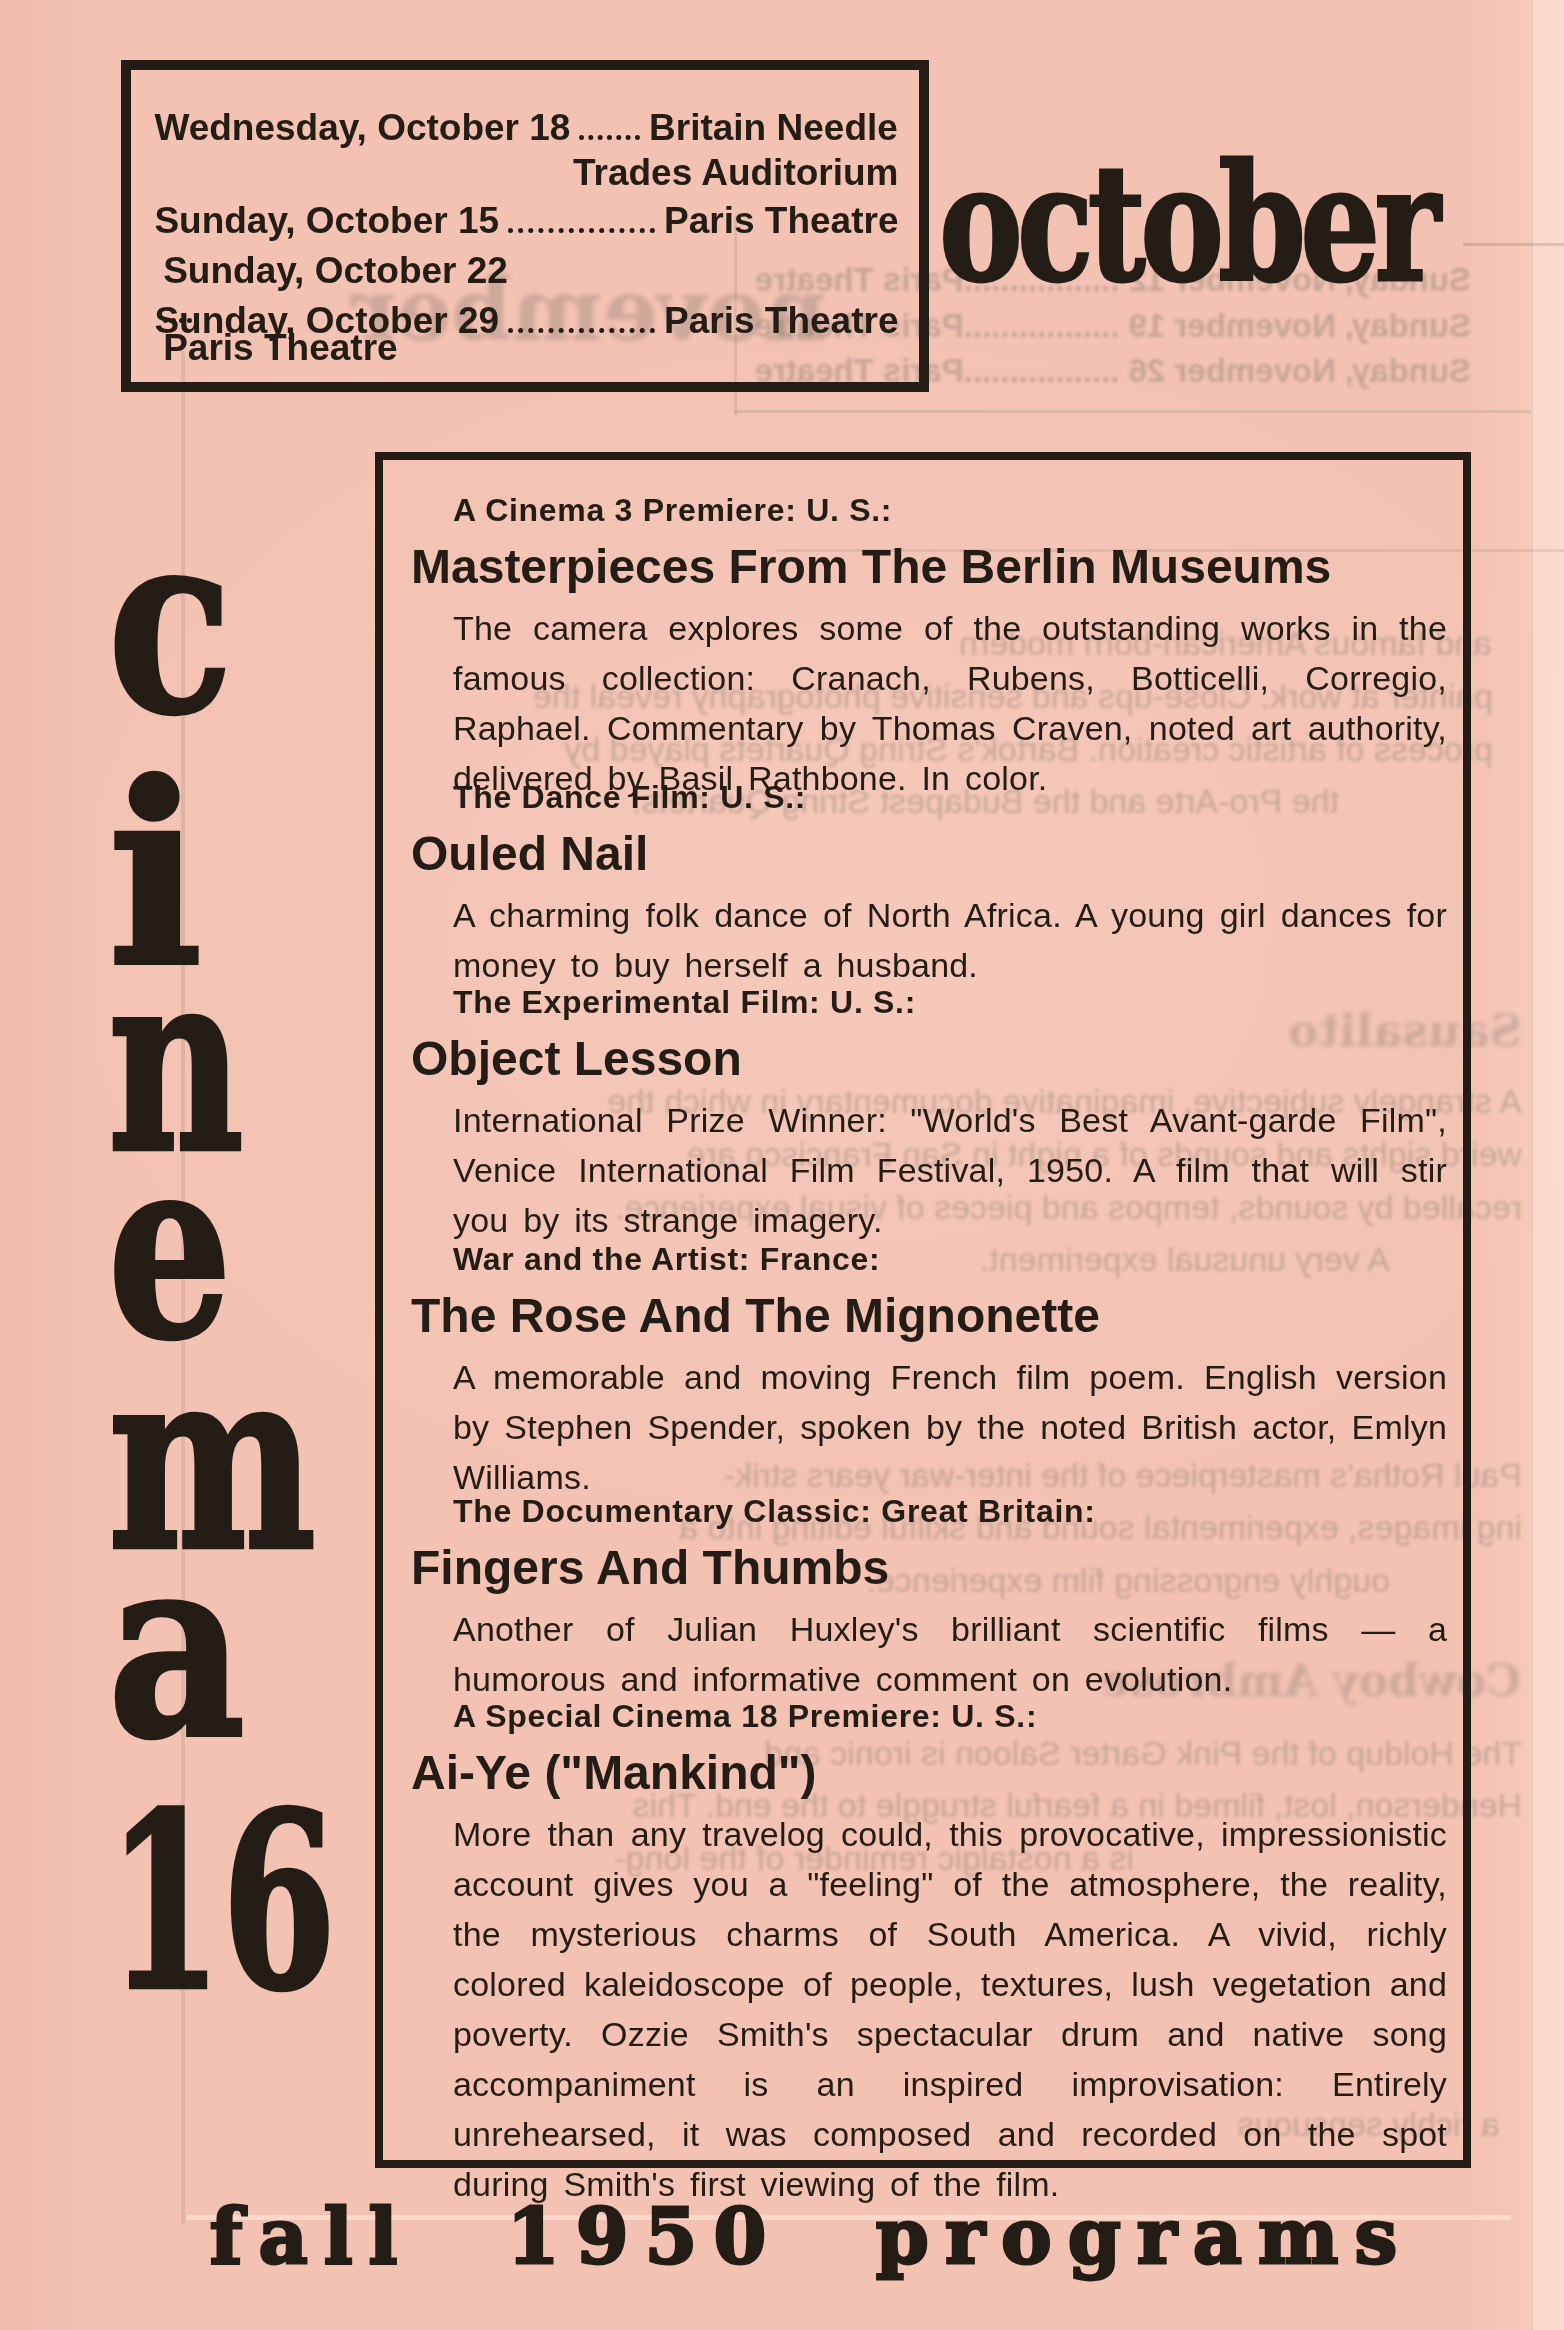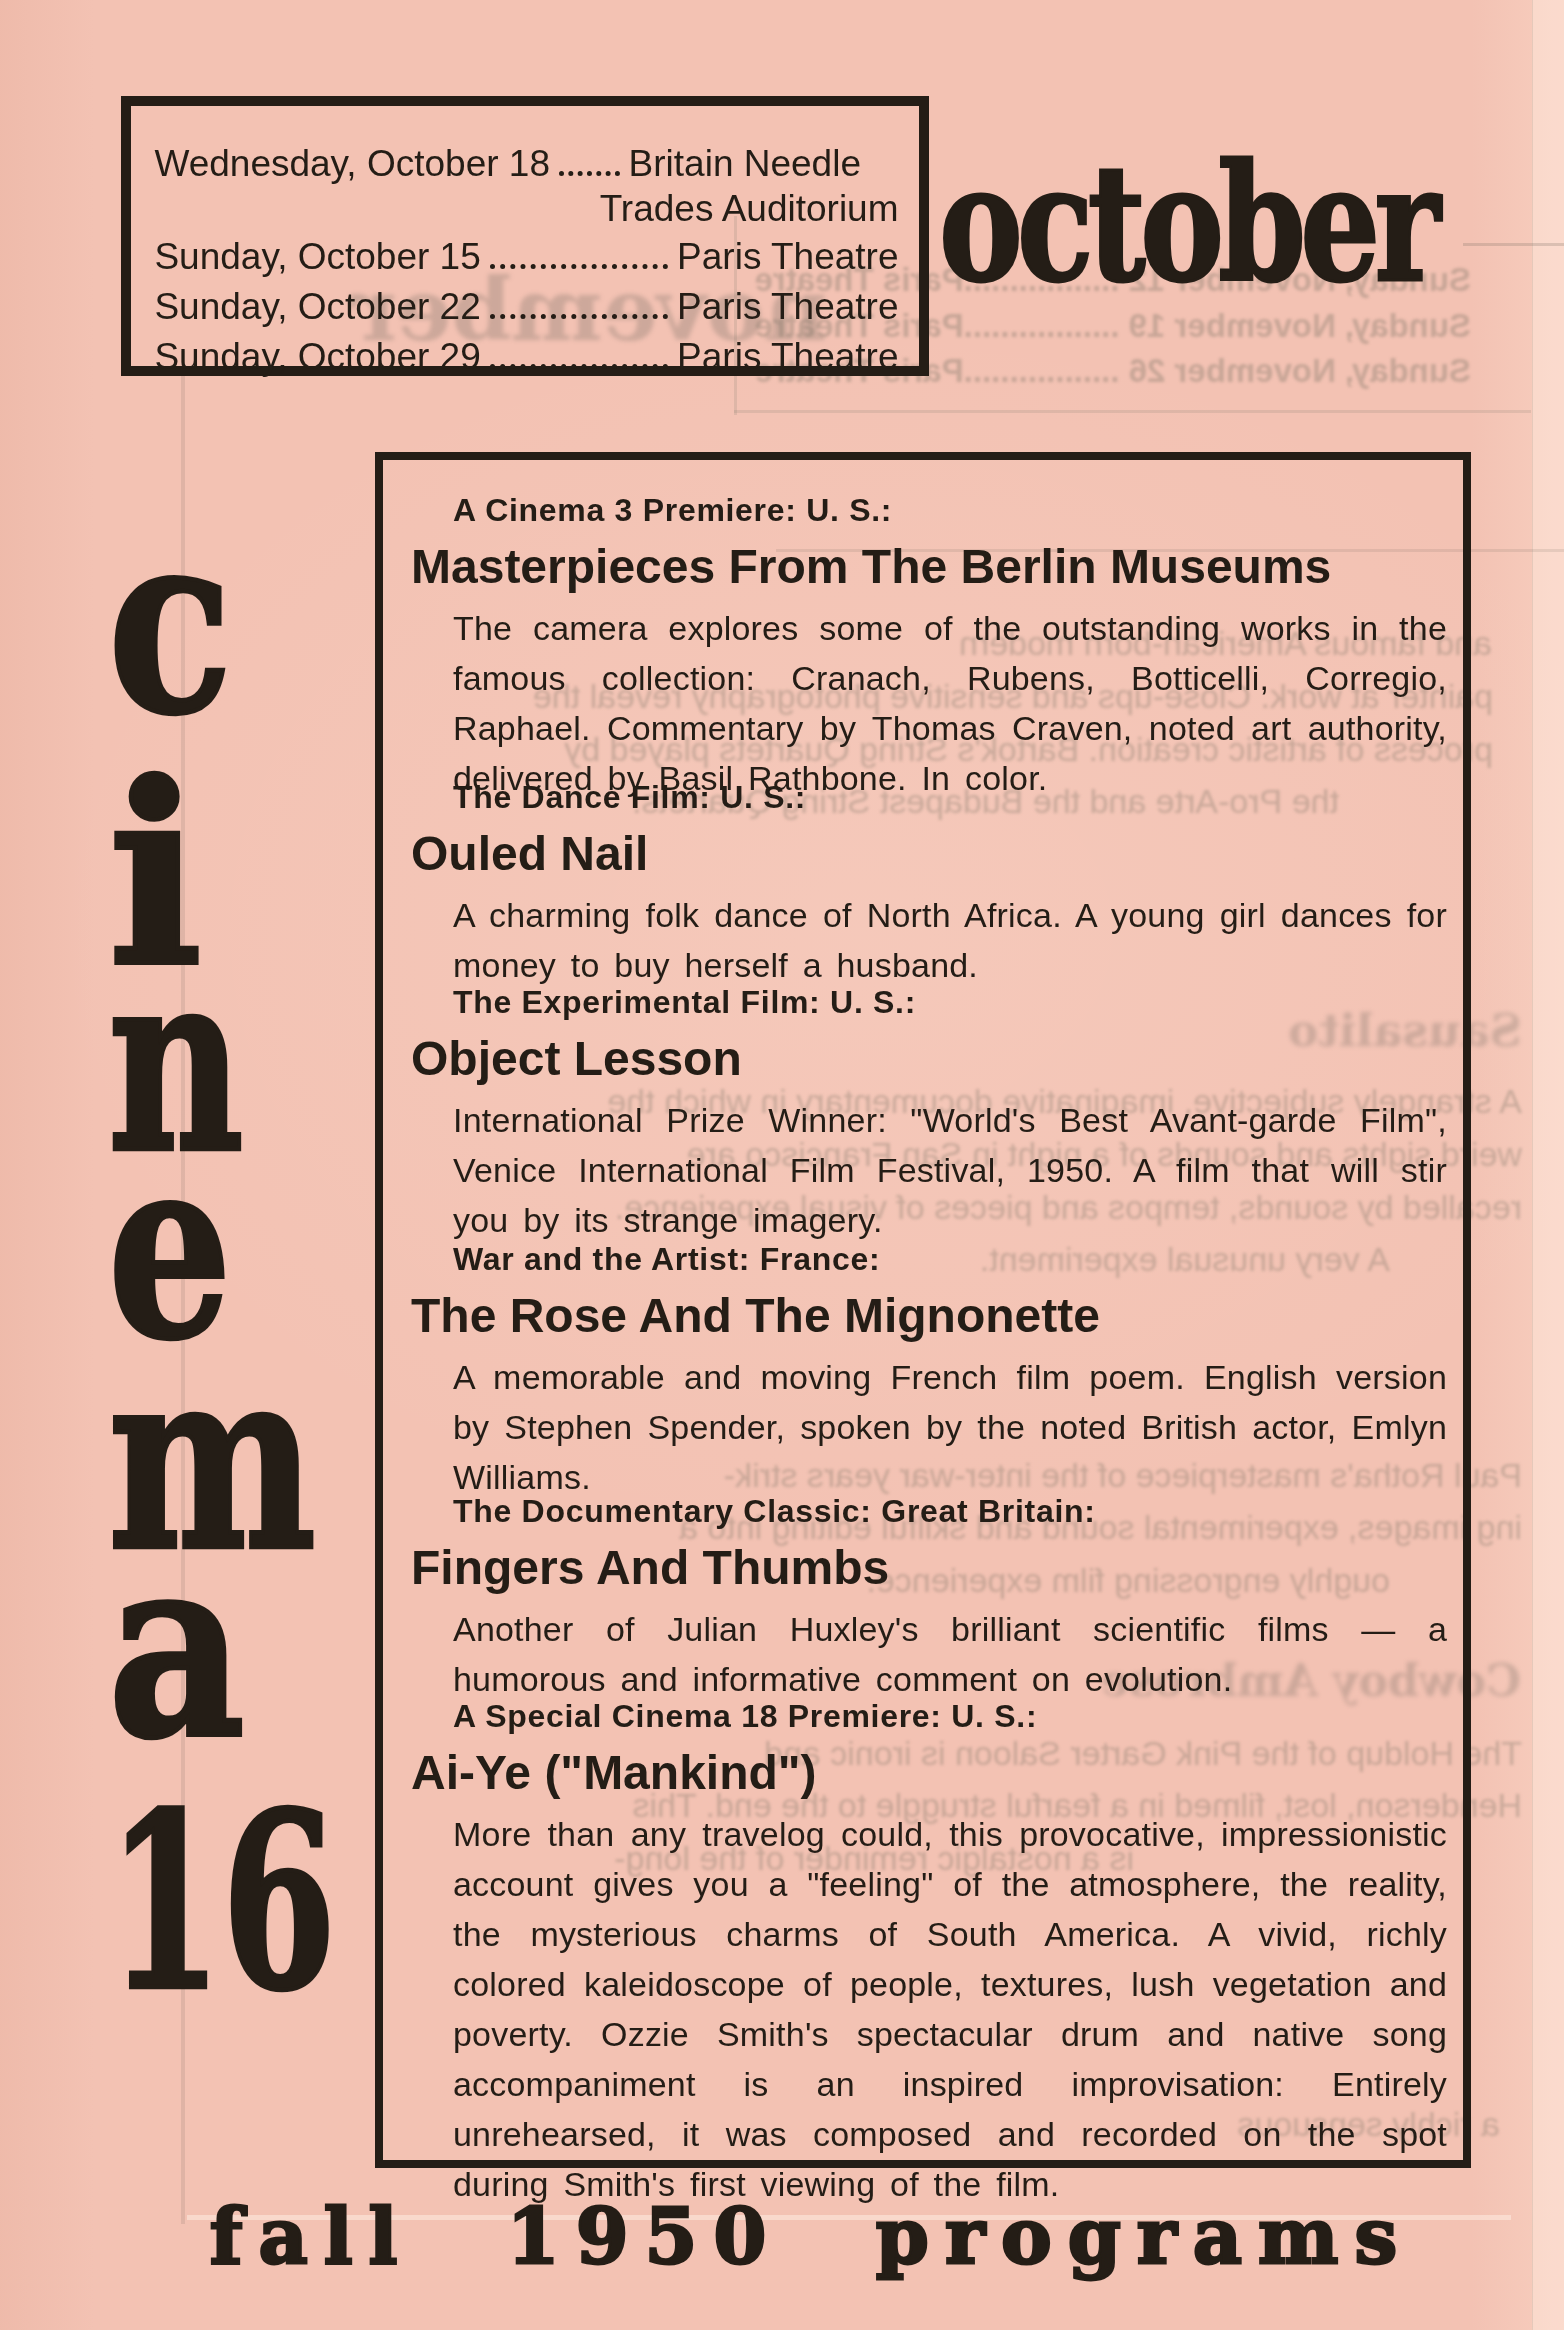--- a/index.html
+++ b/index.html
@@ -23,29 +23,29 @@
   
   .ghost{
     position:absolute;transform:scaleX(-1);
     color:rgba(118,110,98,.34);filter:blur(1.5px);
     white-space:nowrap;overflow:hidden;line-height:1.2;
   }
   .ghost.serifb{font-family:"DejaVu Serif",serif;font-weight:bold;color:rgba(118,110,98,.30);filter:blur(2.2px);}
   .ghost.sansb{font-weight:bold;}
   
   .schedule-box{
-    position:absolute;left:121px;top:60px;width:808px;height:280px;
+    position:absolute;left:121px;top:60px;width:808px;height:332px;
     border:10.2px solid #241d16;box-sizing:border-box;
-    font-weight:normal;font-size:37px;margin-top:36px;
+    font-weight:bold;font-size:37px;
   }
   .srow{position:absolute;left:23.4px;right:20.5px;display:flex;align-items:baseline;}
   .srow .venue{white-space:nowrap;}
   .leader{flex:1 1 auto;margin:0 8.8px 4.4px 8.8px;border-bottom:5.1px dotted #241d16;height:26px;min-width:29px;}
   .leader.short{flex:0 0 61px;}
-  .r0{top:37px;} .r1{top:82px;display:block;text-align:right;} .r2{top:130px;} .r3{top:180px;} .r4{top:230px;}
+  .r0{top:37px;} .r1{top:82px;display:block;text-align:right;} .r2{top:130px;} .r3{top:180px;flex-direction:column;} .r4{top:230px;}
   
   .october{
     position:absolute;left:939px;top:143px;
     font-family:"DejaVu Serif",serif;font-weight:bold;
     font-size:161px;line-height:1;letter-spacing:-7.3px;
     transform:scaleX(.78);transform-origin:left top;
     -webkit-text-stroke:2.9px #241d16;
   }
   
   .vl{

